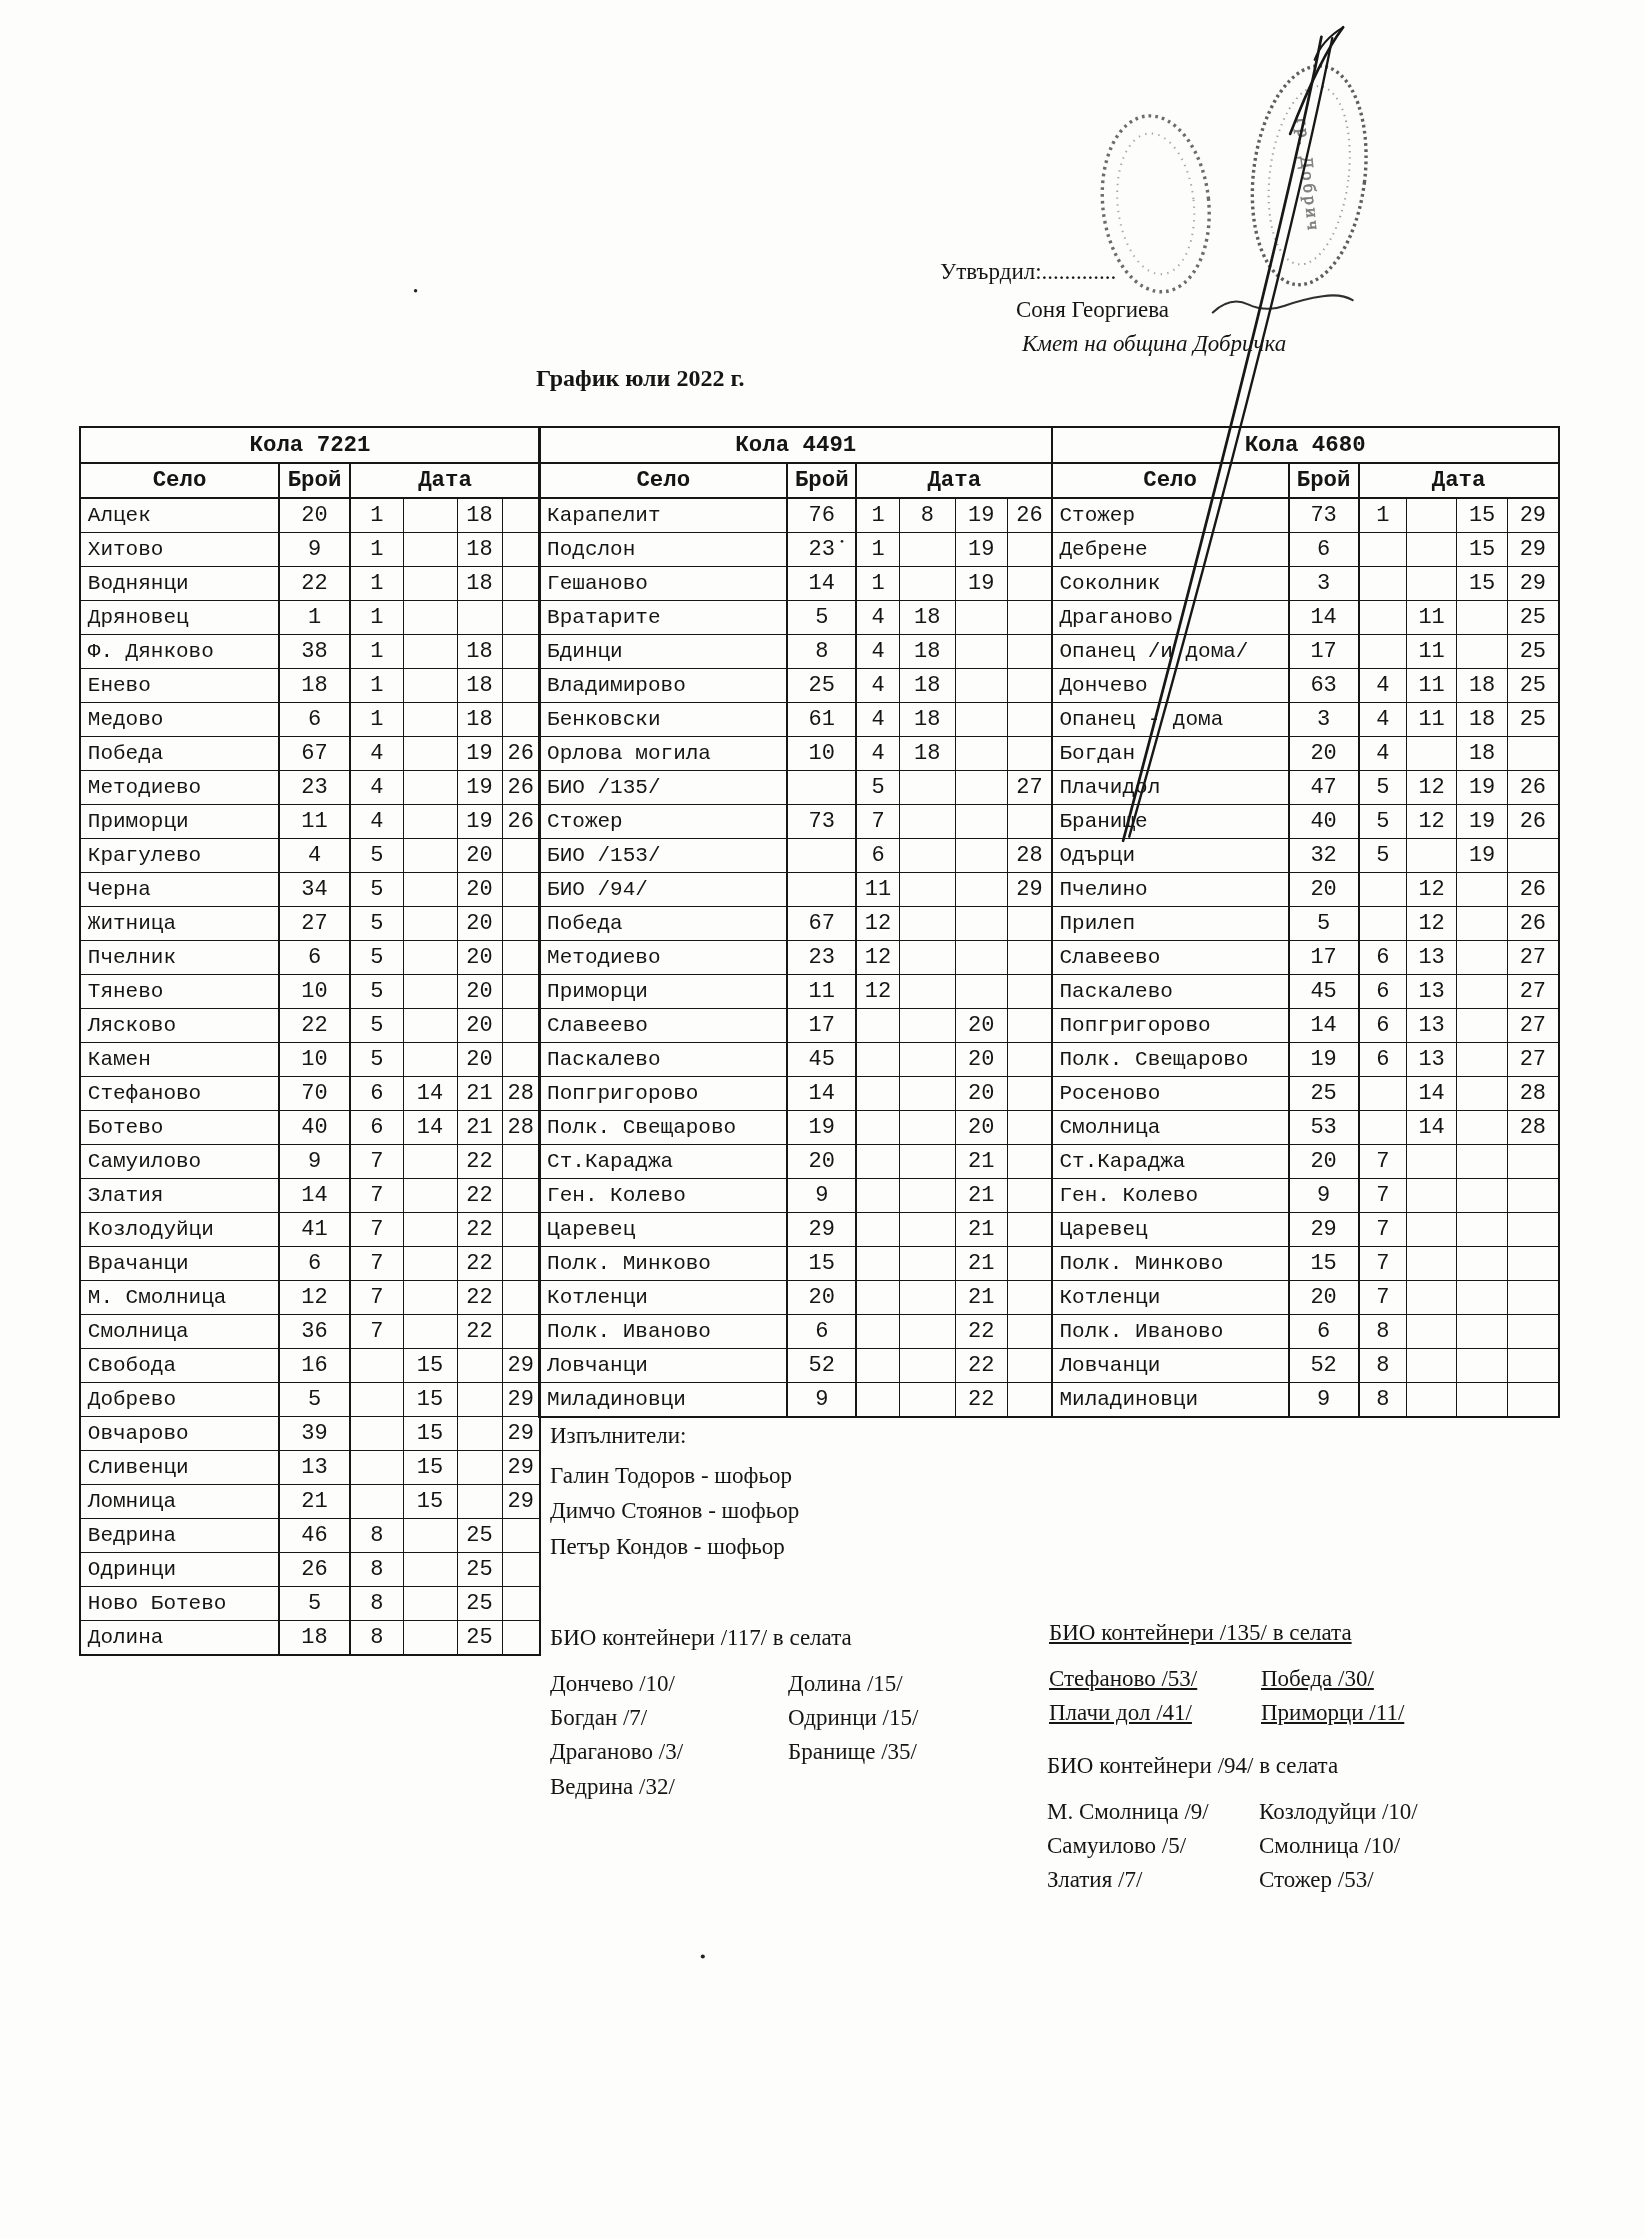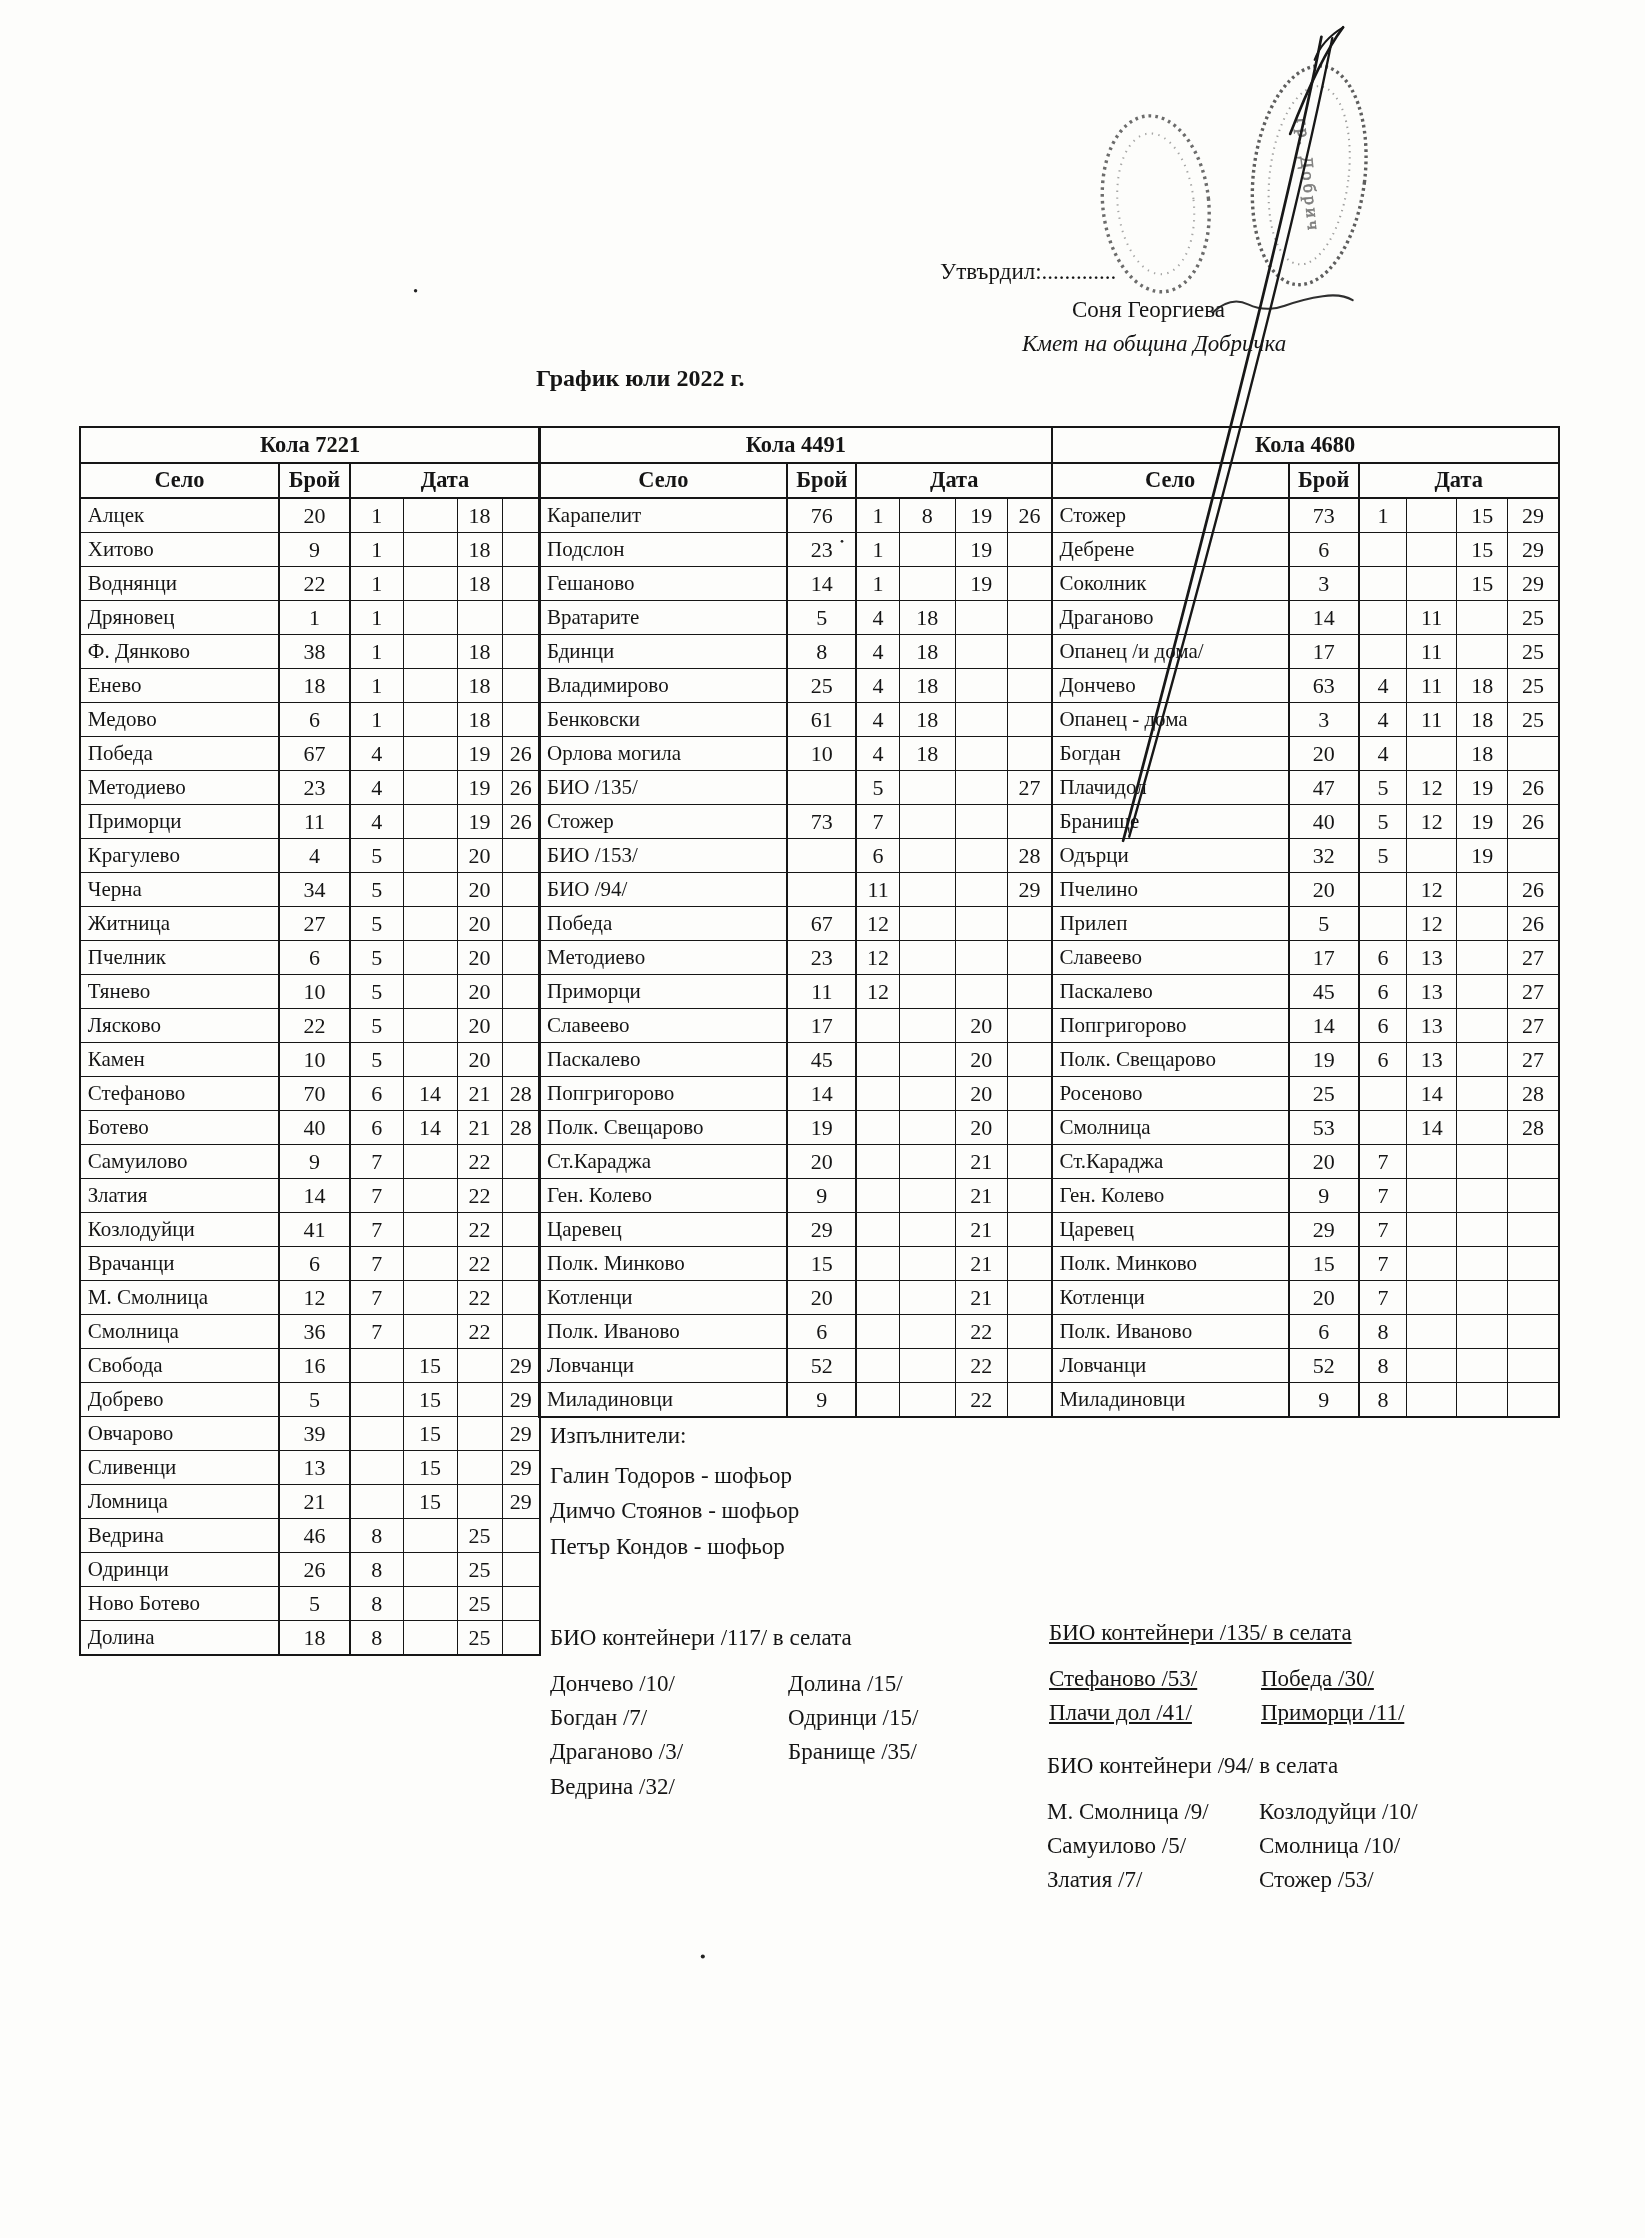--- a/index.html
+++ b/index.html
@@ -2,25 +2,25 @@
 <html style="font-size:11px"><head>
 <meta charset="utf-8">
 <style>
   html,body{margin:0;padding:0;background:#e8e8e8;}
   .page{position:relative;width:1646px;height:2239px;background:#fdfdfb;color:#151515;
         font-family:"Liberation Serif","DejaVu Serif",serif;overflow:hidden;}
   .abs{position:absolute;}
   .ink{position:absolute;left:0;top:0;z-index:5;pointer-events:none;}
   
   .approve{left:940px;top:259px;font-size:23px;}
-  .approver{left:1072px;top:297px;font-size:23px;}
+  .approver{left:1016px;top:297px;font-size:23px;}
   .role{left:1022px;top:331px;font-size:23px;font-style:italic;}
   .doc-title{left:536px;top:365px;font-size:24px;font-weight:bold;}
   
-  .tables{left:79px;top:426px;display:flex;align-items:flex-start;}
+  .tables{left:79px;top:426px;display:flex;align-items:flex-start;font-family:Liberation Mono, monospace;}
   table.tbl{border-collapse:collapse;table-layout:fixed;background:transparent;}
   table.tbl + table.tbl{margin-left:-2.7px;}
   .tbl th,.tbl td{border:1.4px solid #161616;padding:0;overflow:hidden;white-space:nowrap;
                   font-size:21px;line-height:1;height:33px;vertical-align:middle;}
   .tbl th{font-weight:bold;font-size:22.4px;text-align:center;}
   .tbl th.kola{height:34px;border-width:2.7px;}
   .tbl th.hv,.tbl th.hn,.tbl th.hd{height:33px;border-width:2.7px;}
   .tbl td.v{text-align:left;padding-left:6.8px;border-left-width:2.7px;border-right-width:2.7px;}
   .tbl td.n{text-align:center;border-right-width:2.7px;font-size:22px;}
   .tbl td.d{text-align:center;font-size:22px;}

